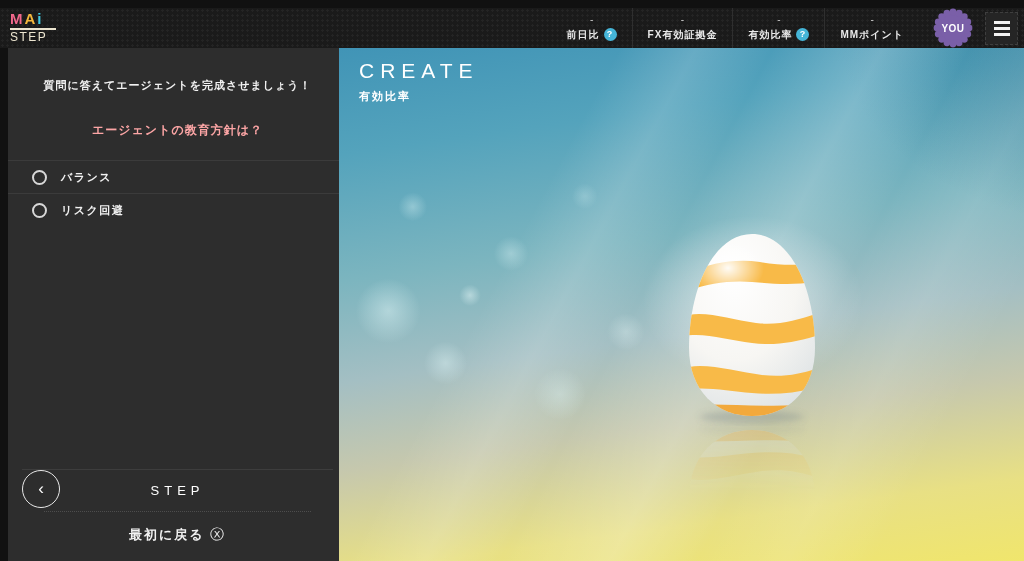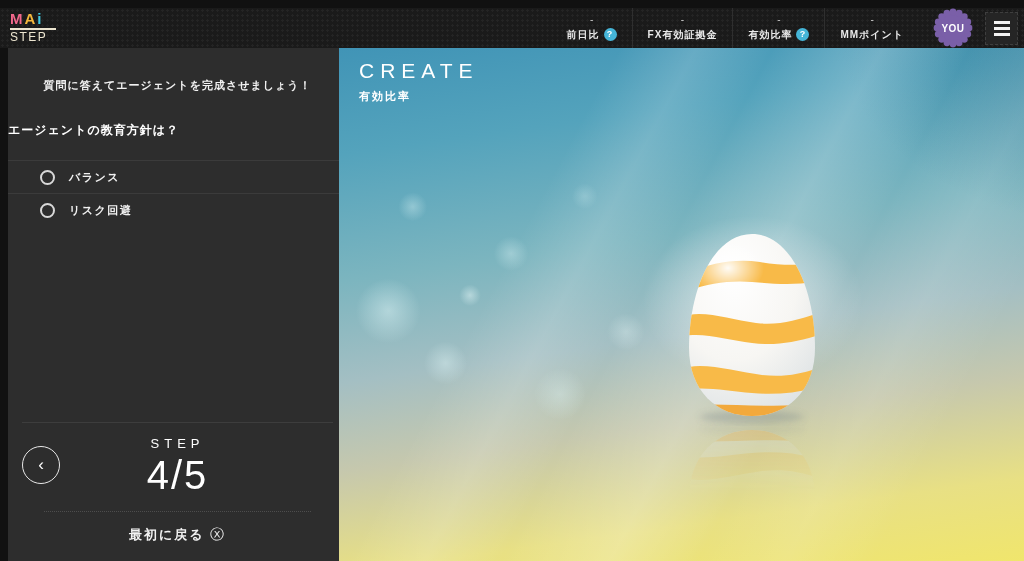--- a/index.html
+++ b/index.html
@@ -40,24 +40,24 @@
   .menu-btn { width:33px; height:33px; margin-right:6px; background:#252525;
               border:1px dashed #3e3e3e; display:flex; flex-direction:column;
               align-items:center; justify-content:center; gap:3px; cursor:pointer; }
   .menu-btn span { display:block; width:16px; height:3px; background:#f2f2f2; }
 
   
   .sidebar { position:absolute; top:40px; left:8px; width:339px; height:521px;
              background:#2d2d2d; color:#fff; }
   .sb-intro { margin-top:38px; text-align:center; font-size:11px; font-weight:bold;
               letter-spacing:1px; color:#f2f2f2; }
-  .sb-question { margin-top:29px; text-align:left; font-size:12px; font-weight:bold;
-                 letter-spacing:1px; color:#ffffff; }
+  .sb-question { margin-top:29px; text-align:center; font-size:12px; font-weight:bold;
+                 letter-spacing:1px; color:#fca5a5; }
   .options { margin-top:21px; }
-  .option { height:33px; display:flex; align-items:center; padding-left:32px;
+  .option { height:33px; display:flex; align-items:center; padding-left:24px;
             border-top:1px solid #3b3b3b; cursor:pointer; }
   .radio { width:15px; height:15px; border:2px solid #d8d8d8; border-radius:50%;
            margin-right:14px; background:transparent; flex:none; }
   .option-label { font-size:11px; font-weight:bold; letter-spacing:1.5px; color:#f2f2f2; }
 
   .step-area { position:absolute; left:0; right:0; bottom:0; }
   .step-divider { border-top:1px solid #3d3d3d; margin:0 14px; }
   .step-nav { position:relative; text-align:center; padding:13px 0 9px; }
   .back-btn { position:absolute; left:14px; top:50%; transform:translateY(-50%);
               width:38px; height:38px; border:1px solid #e8e8e8; border-radius:50%;
@@ -181,21 +181,20 @@
         <span class="radio"></span>
         <span class="option-label">リスク回避</span>
       </div>
     </div>
 
     <div class="step-area">
       <div class="step-divider"></div>
       <div class="step-nav">
         <button class="back-btn"><span>‹</span></button>
         <div class="step-label">STEP</div>
-        <div class="step-value">4/5</div>
       </div>
       <div class="restart-divider"></div>
       <div class="restart">
         <span>最初に戻る</span>
         <span class="restart-x">ⓧ</span>
       </div>
     </div>
   </div>
 
   <div class="main">

